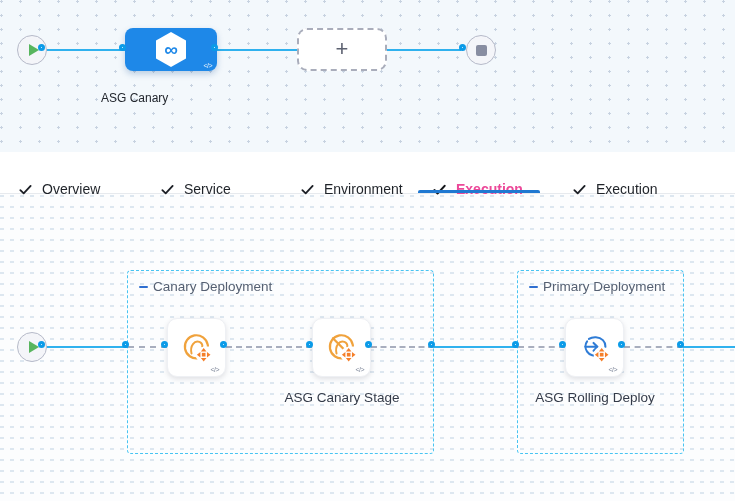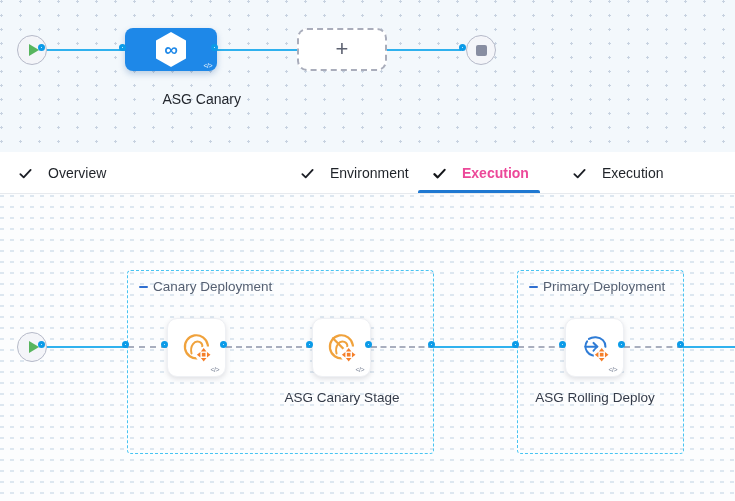--- a/index.html
+++ b/index.html
@@ -41,29 +41,29 @@
   .code-badge { position:absolute; right:5px; bottom:2px; font-size:7px; letter-spacing:-0.5px; color:#fff; opacity:.9; z-index:5;}
 
   .add-stage {
     position:absolute; left:297px; top:28px; width:90px; height:43px;
     background:#fff; border:2px dashed #a9adbb; border-radius:10px; z-index:3;
     display:flex; align-items:center; justify-content:center;
   }
   .plus-glyph { font-size:22px; font-weight:300; color:#5d6271; line-height:1; margin-top:-2px; }
 
   .node-label {
-    position:absolute; width:140px; text-align:right; font-size:14px; color:#23272e; z-index:3;
+    position:absolute; width:140px; text-align:left; font-size:12px; color:#23272e; z-index:3;
   }
 
   
   .tab-bar {
     position:absolute; left:0; top:152px; width:735px; height:42px; background:#fff;
     border-bottom:1px solid #e7eaee; z-index:6;
   }
-  .tab { position:absolute; top:0; height:42px; display:flex; align-items:center; gap:15px; cursor:pointer; }
+  .tab { position:absolute; top:16px; height:42px; display:flex; align-items:center; gap:9px; cursor:pointer; }
   .tab-label { font-size:14px; color:#1f2329; }
   .tab.active .tab-label { font-weight:bold; color:#ec4899; }
   .tab-underline { position:absolute; left:418px; bottom:0; width:122px; height:3px; background:#1f78d1; border-radius:2px 2px 0 0; }
 
   
   .exec-canvas {
     position:absolute; left:0; top:194px; width:735px; height:307px;
     background-color:#fcfdfe;
     background-image:radial-gradient(2.4px 1.1px at 2px 2px, #dde7f0 99%, transparent 100%);
     background-size:10px 11px;
@@ -123,20 +123,26 @@
 
     <div class="node-label" style="left:101px; top:91px;">ASG Canary</div>
   </div>
 
   <div class="tab-bar">
     <div class="tab" style="left:18px;">
       <svg width="15" height="15" viewBox="0 0 14 14">
           <path d="M2.2 7.6 L5.3 10.6 L11.8 3.6" stroke="#1c1f26" stroke-width="1.7" fill="none" stroke-linecap="round" stroke-linejoin="round"></path>
         </svg>
       <span class="tab-label">Overview</span>
+    </div>
+    <div class="tab" style="left:160px;">
+      <svg width="15" height="15" viewBox="0 0 14 14">
+          <path d="M2.2 7.6 L5.3 10.6 L11.8 3.6" stroke="#1c1f26" stroke-width="1.7" fill="none" stroke-linecap="round" stroke-linejoin="round"></path>
+        </svg>
+      <span class="tab-label">Service</span>
     </div>
     <div class="tab" style="left:300px;">
       <svg width="15" height="15" viewBox="0 0 14 14">
           <path d="M2.2 7.6 L5.3 10.6 L11.8 3.6" stroke="#1c1f26" stroke-width="1.7" fill="none" stroke-linecap="round" stroke-linejoin="round"></path>
         </svg>
       <span class="tab-label">Environment</span>
     </div>
     <div class="tab active" style="left:432px;">
       <svg width="15" height="15" viewBox="0 0 14 14">
           <path d="M2.2 7.6 L5.3 10.6 L11.8 3.6" stroke="#14161a" stroke-width="2" fill="none" stroke-linecap="round" stroke-linejoin="round"></path>

